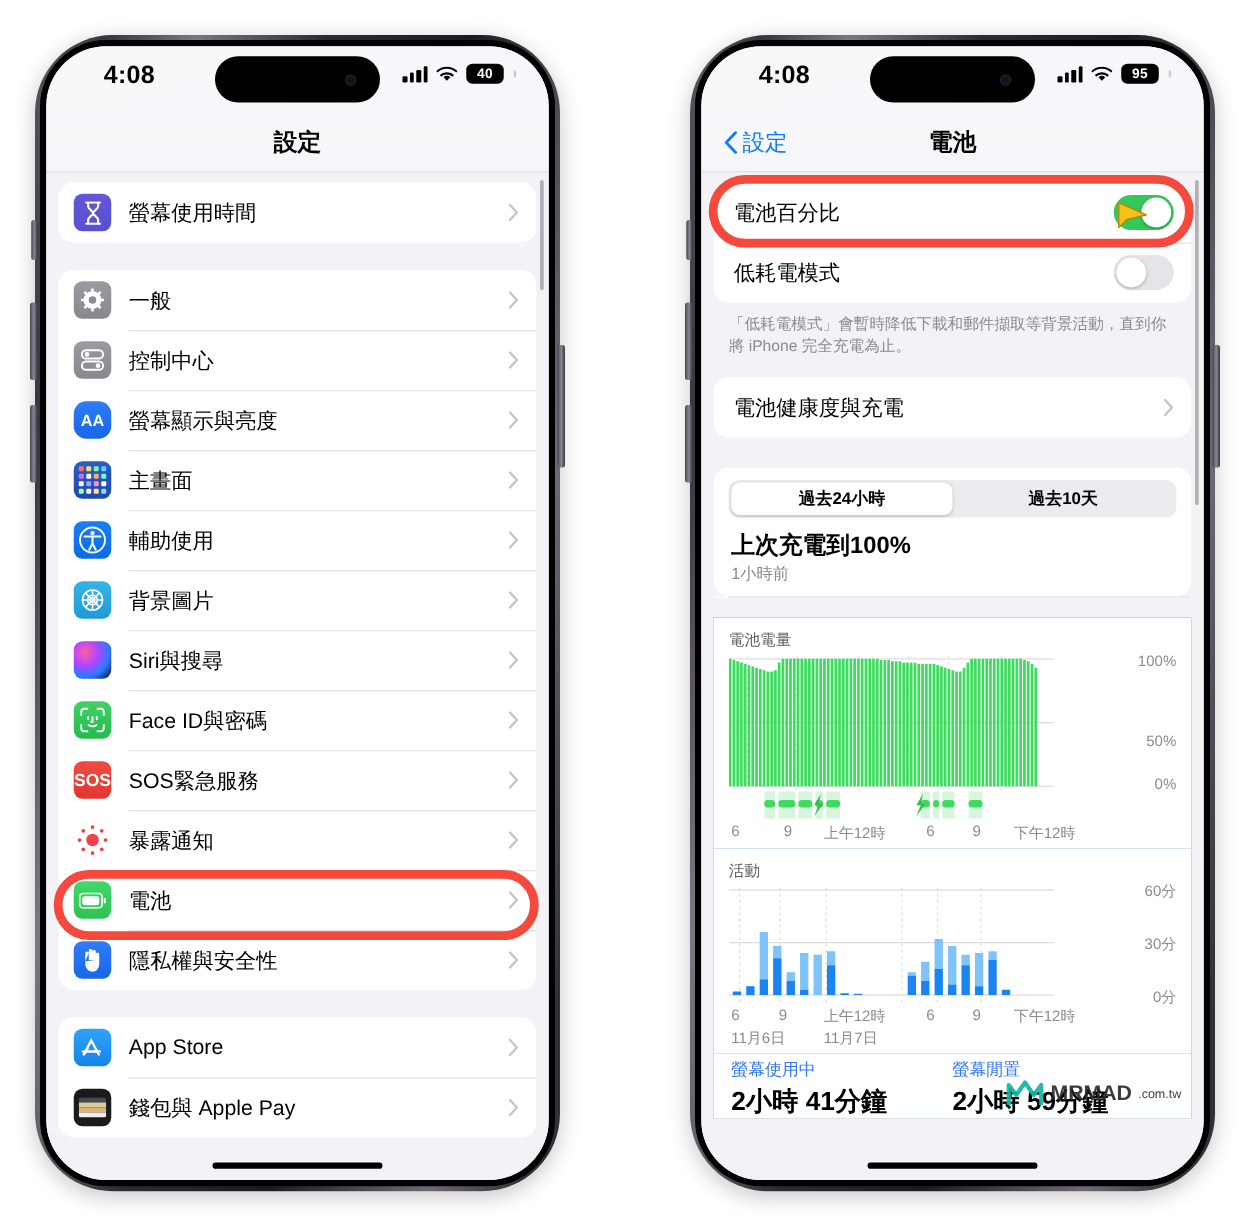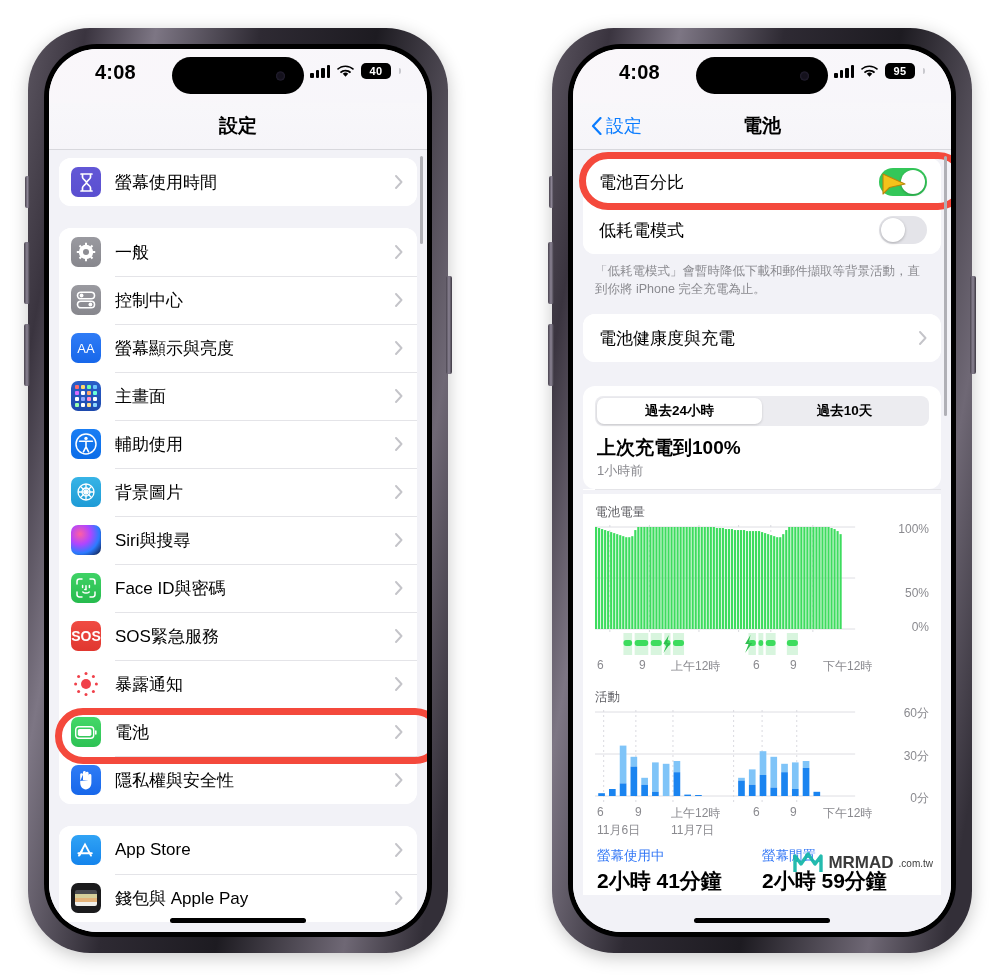--- a/index.html
+++ b/index.html
@@ -10,21 +10,21 @@
     overflow: hidden;
   }
   .stage { position: relative; width: 1000px; height: 979px; background:#fff; }
 
   
   .phone {
     position: absolute;
     width: 420px; height: 925px;
     border-radius: 62px;
     background: linear-gradient(100deg,#5b5560 0%,#3a343f 10%,#7d7684 22%,#2e2a33 40%,#1d1b21 60%,#6f6875 82%,#332f38 95%);
-    padding: 16px;
+    padding: 4px;
     box-shadow: 0 4px 18px rgba(0,0,0,.22);
   }
   .phone.left  { left: 28px;  top: 28px; }
   .phone.right { left: 552px; top: 28px; }
 
   .phone-inner {
     position: relative;
     width: 100%; height: 100%;
     border-radius: 53px;
     background: #000;
@@ -120,21 +120,21 @@
   }
   .row-label { font-size:17px; color:#000; flex:1; }
   .chev {
     width:8px; height:14px; flex:none;
   }
 
   
   .ico-screentime { background: linear-gradient(180deg,#6257d6,#5a4fd0); }
   .ico-general    { background: linear-gradient(180deg,#9a9aa0,#87878d); }
   .ico-ctrl       { background: linear-gradient(180deg,#9a9aa0,#87878d); }
-  .ico-display    { background: linear-gradient(180deg,#2f7cf6,#1767ea); color:#fff; font-size:13px; font-weight:400;}
+  .ico-display    { background: linear-gradient(180deg,#2f7cf6,#1767ea); color:#fff; font-size:13px; font-weight:700;border-radius:10px;}
   .ico-home       { background: linear-gradient(180deg,#2a5ec8,#1d49ad); }
   .ico-access     { background: linear-gradient(180deg,#1a7ef4,#0a6ce8); }
   .ico-wall       { background: linear-gradient(180deg,#37b4e6,#1e9bd6); }
   .ico-siri       { background: radial-gradient(circle at 30% 30%, #ff5fa2 0%, #b045ff 35%, #2b7bff 65%, #0c1030 100%); }
   .ico-faceid     { background: linear-gradient(180deg,#3fd265,#26bb4e); }
   .ico-sos        { background: linear-gradient(180deg,#f04b43,#e0372f); color:#fff; font-size:14px; font-weight:800; }
   .ico-expose     { background:#fff; }
   .ico-battery    { background: linear-gradient(180deg,#44d869,#2dc254); }
   .ico-privacy    { background: linear-gradient(180deg,#2f7cf6,#1767ea); }
   .ico-appstore   { background: linear-gradient(180deg,#30a3f5,#1484ec); }
@@ -590,21 +590,21 @@
               <div class="seg active">過去24小時</div>
               <div class="seg">過去10天</div>
             </div>
             <div class="lastcharge-t">上次充電到100%</div>
             <div class="lastcharge-s">1小時前</div>
           </div>
           <div style="background:#fff;margin:0 10px;">
               <div class="hairline" style="margin-left:12px;"></div>
             </div>
 
-          <div style="margin:4px 10px;background:#0369a1;">
+          <div style="margin:16px 10px;background:#0369a1;">
             <div class="chart-block">
               <div class="chart-title">電池電量</div>
               <div class="chart-area" style="height:108px;">
                 <svg id="svg-batt" width="100%" height="108" viewBox="0 0 320 108" preserveAspectRatio="none" style="position:absolute;left:0;top:0;width:287px;height:108px;">
                     <line x1="0" y1="2" x2="290" y2="2" stroke="#dcdce1" stroke-width="1"></line>
                     <line x1="0" y1="53" x2="290" y2="53" stroke="#dcdce1" stroke-width="1"></line>
                     <line x1="0" y1="104" x2="290" y2="104" stroke="#dcdce1" stroke-width="1"></line>
                     <line x1="16.56" y1="0" x2="16.56" y2="108" stroke="#d8d8de" stroke-width="1" stroke-dasharray="2 3"></line>
                     <line x1="60.72" y1="0" x2="60.72" y2="108" stroke="#d8d8de" stroke-width="1" stroke-dasharray="2 3"></line>
                     <line x1="115.92" y1="0" x2="115.92" y2="108" stroke="#d8d8de" stroke-width="1" stroke-dasharray="2 3"></line>

